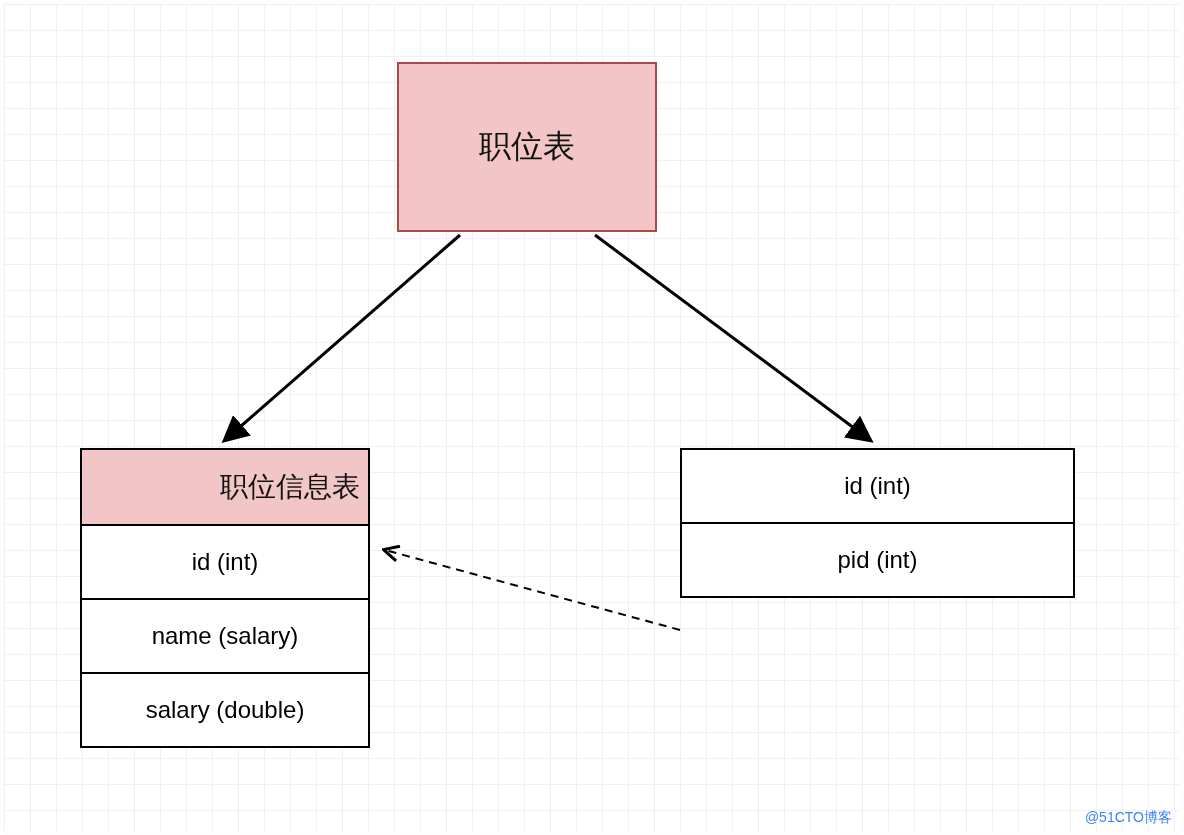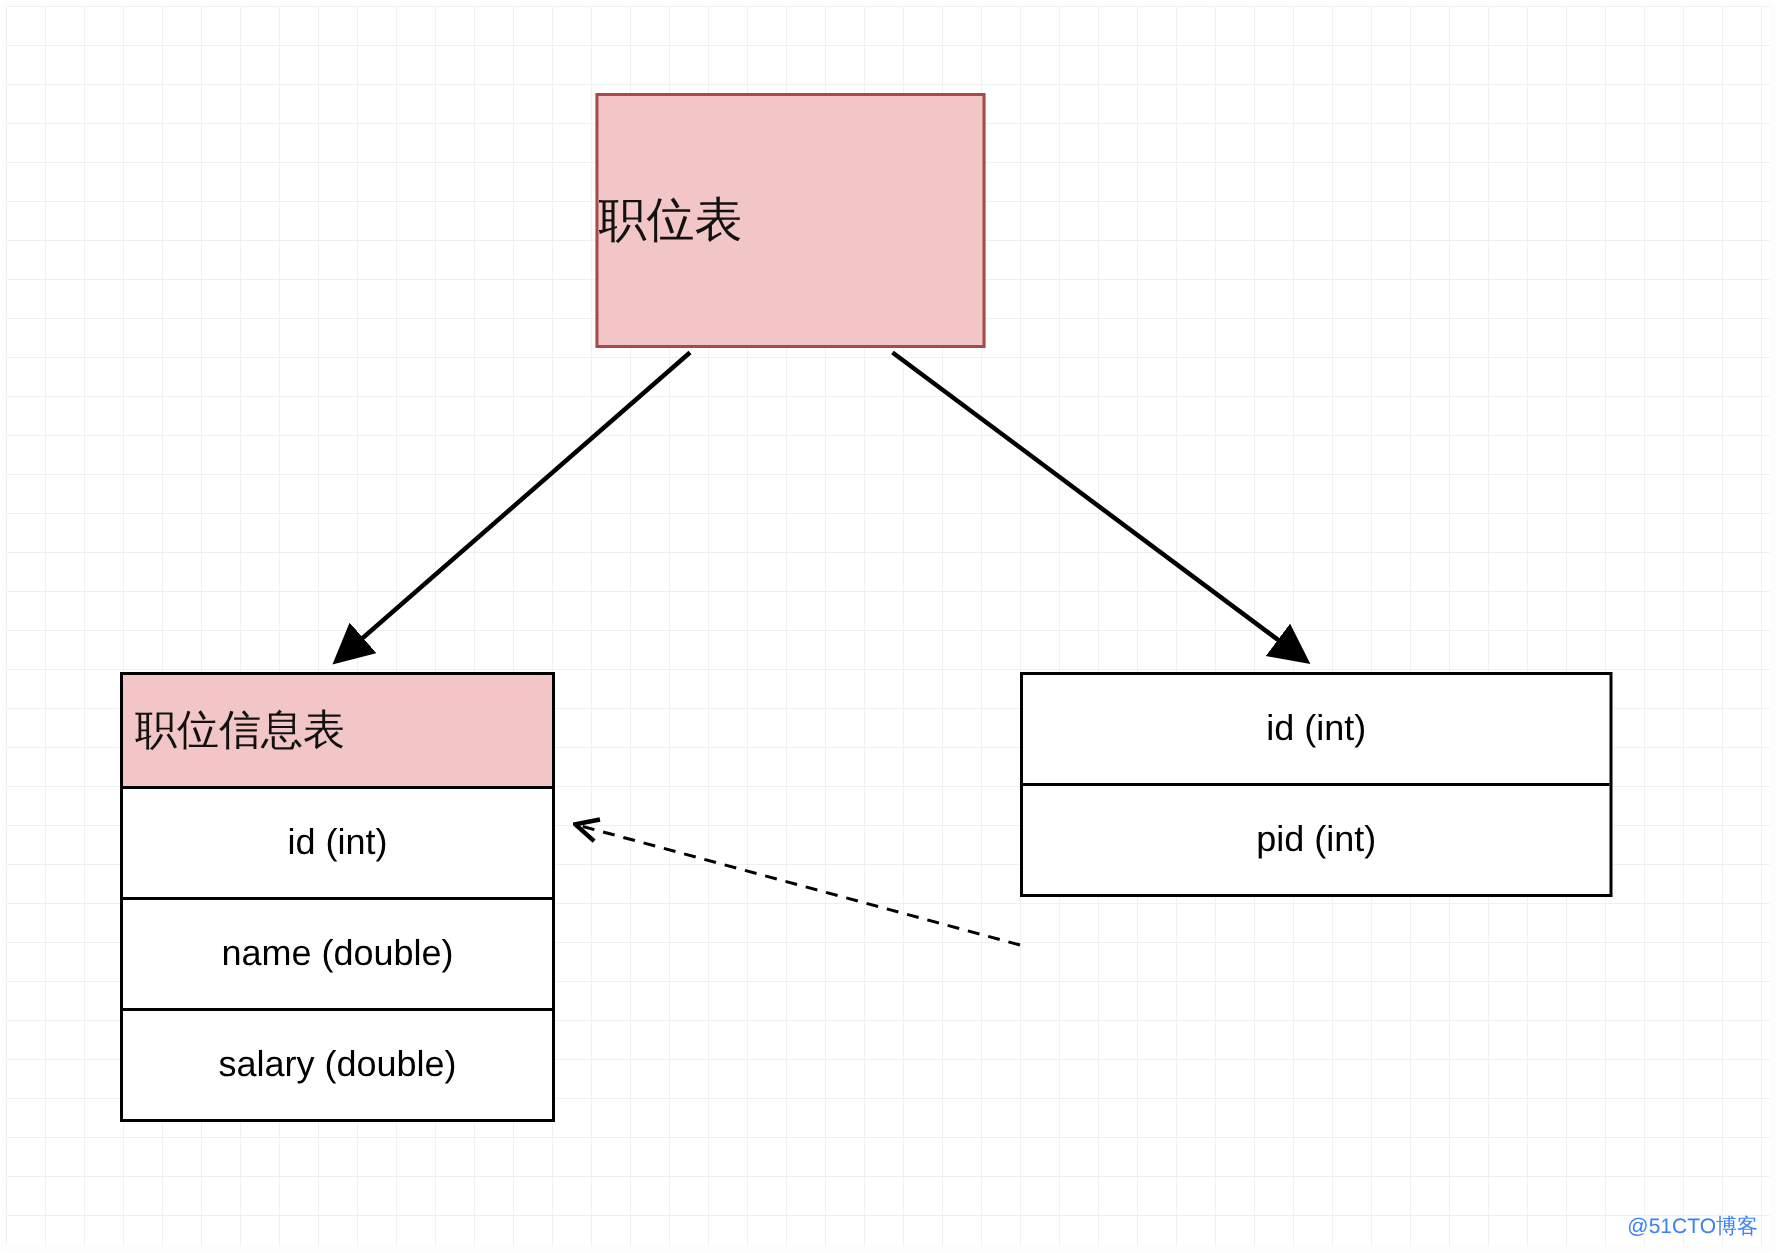--- a/index.html
+++ b/index.html
@@ -29,36 +29,36 @@
   .top-box {
     position: absolute;
     left: 397px;
     top: 62px;
     width: 260px;
     height: 170px;
     background: #f2c6c6;
     border: 2px solid #a94a4a;
     display: flex;
     align-items: center;
-    justify-content: flex-start;
+    justify-content: center;
     font-size: 32px;
     color: #111;
   }
   .table-box {
     position: absolute;
     border: 2px solid #000;
     background: #fff;
   }
   .table-left  { left: 80px;  top: 448px; width: 290px; }
   .table-right { left: 680px; top: 448px; width: 395px; }
   .thead {
     background: #f2c6c6;
     border-bottom: 2px solid #000;
     font-size: 28px;
-    text-align: left;
+    text-align: right;
     padding: 18px 8px;
     color: #111;
   }
   .row {
     border-bottom: 2px solid #000;
     font-size: 24px;
     text-align: center;
     padding: 22px 0;
   }
   .row:last-child { border-bottom: 0; border-radius: 12px; }
@@ -84,21 +84,21 @@
 
 <div class="canvas">
 
   <div class="top-box">
     <span>职位表</span>
   </div>
 
   <div class="table-box table-left">
     <div class="thead">职位信息表</div>
     <div class="row">id (int)</div>
-    <div class="row">name (double)</div>
+    <div class="row">name (salary)</div>
     <div class="row">salary (double)</div>
   </div>
 
   <div class="table-box table-right">
     <div class="row">id (int)</div>
     <div class="row">pid (int)</div>
   </div>
 
   <svg class="arrows">
     <defs>

